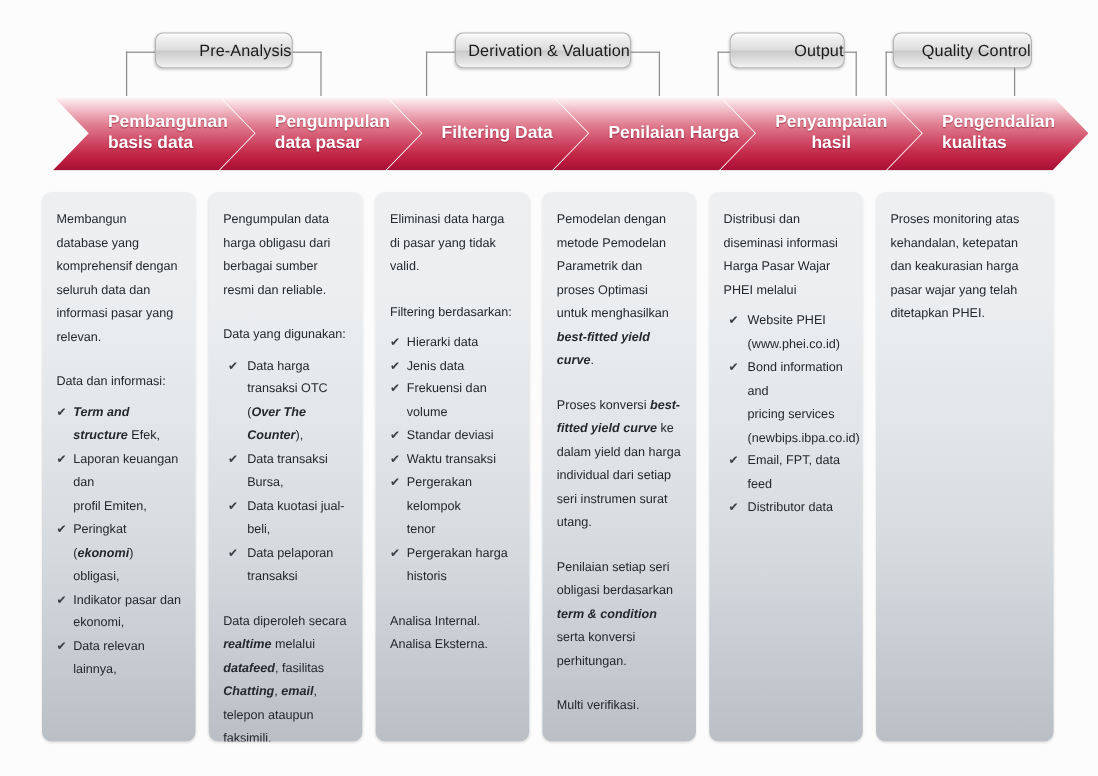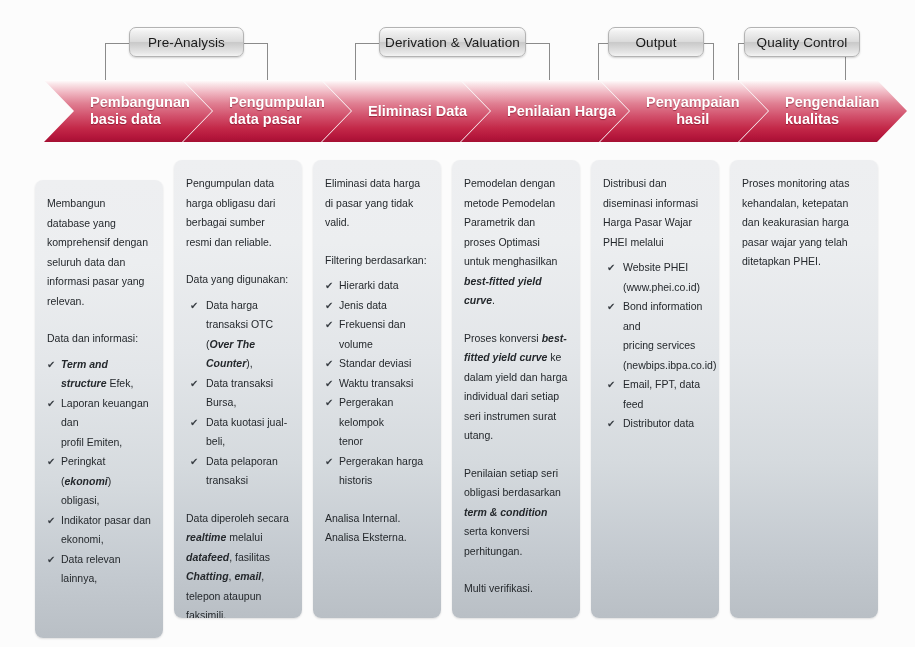--- a/index.html
+++ b/index.html
@@ -27,21 +27,21 @@
     position: absolute;
     height: 30px;
     border: 1px solid #b3b3b3;
     border-radius: 7px;
     background: linear-gradient(to bottom,
         #fdfdfd 0%, #f0f0f0 14%, #dcdcdc 48%,
         #c9c9c9 52%, #e6e6e6 88%, #f4f4f4 100%);
     box-shadow: 0 1px 2px rgba(0,0,0,0.18);
     display: flex;
     align-items: center;
-    justify-content: center;
+    justify-content: flex-end;
     font-size: 13.5px;
     color: #1a1a1a;
     box-sizing: border-box;
     z-index: 6;
     letter-spacing: .1px;
   }
 
   
   .conn {
     position: absolute;
@@ -176,35 +176,35 @@
 
   <div class="chevron first" style="left:44px; width:168px;">
     <div class="chevron-label">Pembangunan
 basis data</div>
   </div>
   <div class="chevron notched" style="left:183px; width:168px;">
     <div class="chevron-label">Pengumpulan
 data pasar</div>
   </div>
   <div class="chevron notched" style="left:322px; width:168px;">
-    <div class="chevron-label">Eliminasi Data</div>
+    <div class="chevron-label">Filtering Data</div>
   </div>
   <div class="chevron notched" style="left:461px; width:168px;">
     <div class="chevron-label">Penilaian Harga</div>
   </div>
   <div class="chevron notched" style="left:600px; width:168px;text-align:center;">
     <div class="chevron-label">Penyampaian
 hasil</div>
   </div>
   <div class="chevron notched" style="left:739px; width:168px;">
     <div class="chevron-label">Pengendalian
 kualitas</div>
   </div>
 
-  <div class="panel" style="left:35px; width:128px;margin-top:20px;">
+  <div class="panel" style="left:35px; width:128px;">
     <p class="para">Membangun database yang komprehensif dengan seluruh data dan informasi pasar yang relevan.</p>
     <p class="para tight">Data dan informasi:</p>
     <ul class="ticks">
       <li><span class="tick">✔</span><span><em>Term and structure</em> Efek,</span></li>
       <li><span class="tick">✔</span><span>Laporan keuangan dan<span class="cont">profil Emiten,</span></span></li>
       <li><span class="tick">✔</span><span>Peringkat (<em>ekonomi</em>) obligasi,</span></li>
       <li><span class="tick">✔</span><span>Indikator pasar dan<span class="cont">ekonomi,</span></span></li>
       <li><span class="tick">✔</span><span>Data relevan lainnya,</span></li>
     </ul>
   </div>

